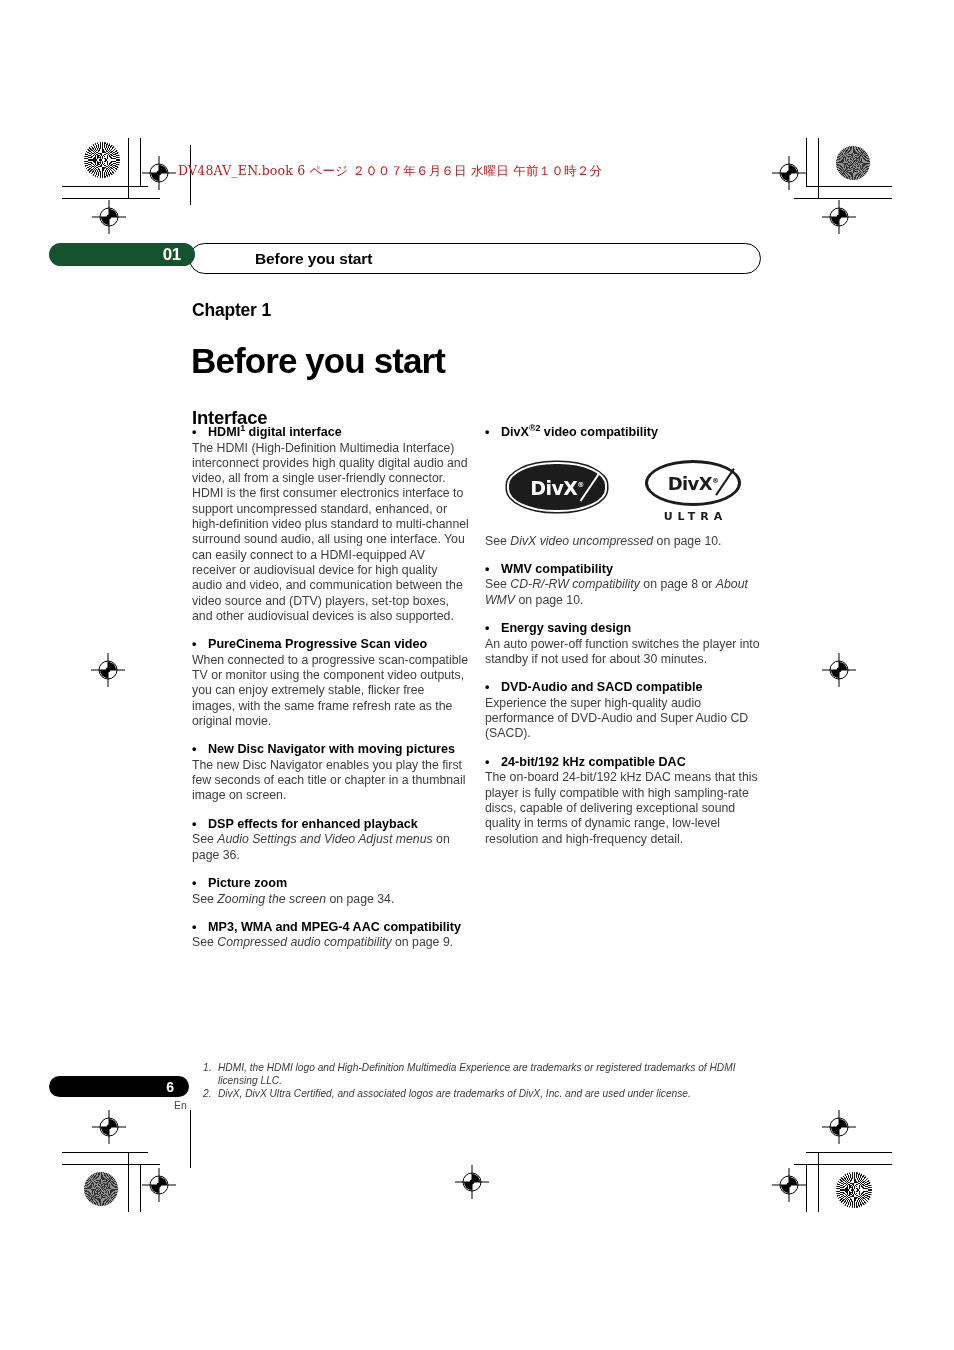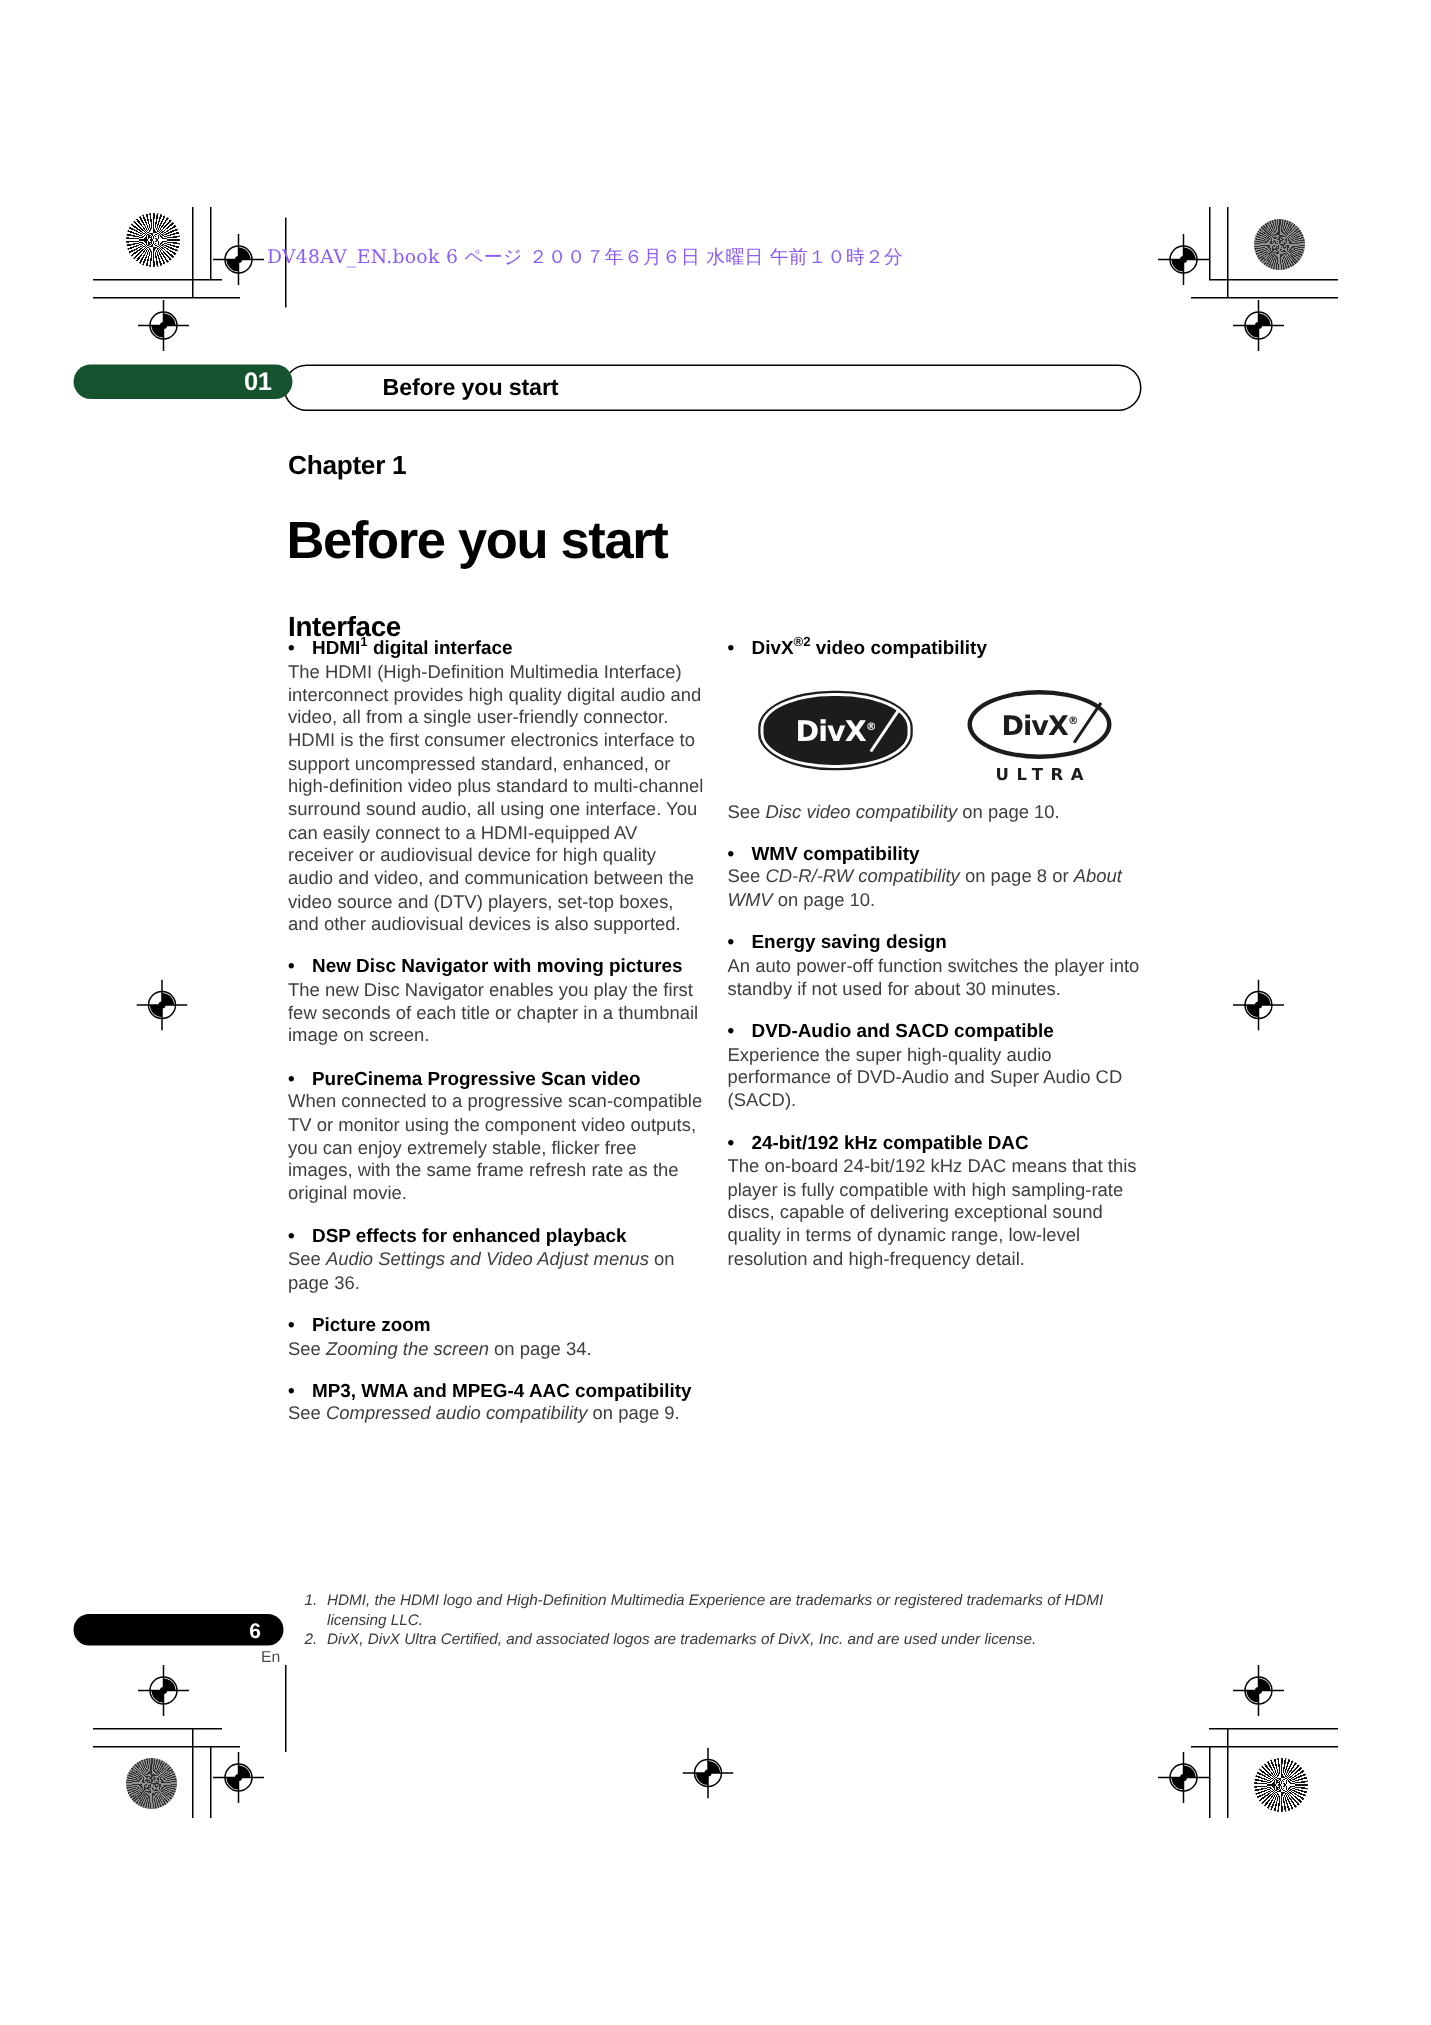--- a/index.html
+++ b/index.html
@@ -33,21 +33,21 @@
       repeating-conic-gradient(from 0deg at 50% 50%, rgba(0,0,0,.55) 0deg 3deg, rgba(255,255,255,.25) 3deg 6deg);
   }
 
   
   .jp-header {
     position: absolute;
     left: 178px; top: 163px;
     font-family: "DejaVu Serif", serif;
     font-size: 12.5px;
     letter-spacing: .2px;
-    color: #8b5cf6;
+    color: #b91c1c;
     white-space: nowrap;
   }
 
   
   .runhead {
     position: absolute;
     left: 49px; top: 243px;
     width: 712px; height: 31px;
   }
   .runhead-tab {
@@ -404,26 +404,26 @@
 <div class="chapter-label">Chapter 1</div>
 <h1 class="chapter-title">Before you start</h1>
 <h2 class="section-title">Interface</h2>
 
 <div class="col col-left" id="col-left">
     <div class="feat">
       <div class="feat-head"><span class="bul">•</span>HDMI<sup>1</sup> digital interface</div>
       <div class="feat-body">The HDMI (High-Definition Multimedia Interface) interconnect provides high quality digital audio and video, all from a single user-friendly connector. HDMI is the first consumer electronics interface to support uncompressed standard, enhanced, or high-definition video plus standard to multi-channel surround sound audio, all using one interface. You can easily connect to a HDMI-equipped AV receiver or audiovisual device for high quality audio and video, and communication between the video source and (DTV) players, set-top boxes, and other audiovisual devices is also supported.</div>
     </div>
     <div class="feat">
+      <div class="feat-head"><span class="bul">•</span>PureCinema Progressive Scan video</div>
+      <div class="feat-body">When connected to a progressive scan-compatible TV or monitor using the component video outputs, you can enjoy extremely stable, flicker free images, with the same frame refresh rate as the original movie.</div>
+    </div>
+    <div class="feat">
       <div class="feat-head"><span class="bul">•</span>New Disc Navigator with moving pictures</div>
       <div class="feat-body">The new Disc Navigator enables you play the first few seconds of each title or chapter in a thumbnail image on screen.</div>
-    </div>
-    <div class="feat">
-      <div class="feat-head"><span class="bul">•</span>PureCinema Progressive Scan video</div>
-      <div class="feat-body">When connected to a progressive scan-compatible TV or monitor using the component video outputs, you can enjoy extremely stable, flicker free images, with the same frame refresh rate as the original movie.</div>
     </div>
     <div class="feat">
       <div class="feat-head"><span class="bul">•</span>DSP effects for enhanced playback</div>
       <div class="feat-body">See <i>Audio Settings and Video Adjust menus</i> on page 36.</div>
     </div>
     <div class="feat">
       <div class="feat-head"><span class="bul">•</span>Picture zoom</div>
       <div class="feat-body">See <i>Zooming the screen</i> on page 34.</div>
     </div>
     <div class="feat">
@@ -441,21 +441,21 @@
         <div class="wordmark">DivX<sup>®</sup></div>
         <div class="slash"></div>
       </div>
       <div class="divx-outline">
         <div class="wordmark">DivX<sup>®</sup></div>
         <div class="slash"></div>
       </div>
       <div class="divx-ultra">ULTRA</div>
     </div>
     <div class="feat">
-      <div class="feat-body">See <i>Disc video compatibility</i> on page 10.</div>
+      <div class="feat-body">See <i>DivX video uncompressed</i> on page 10.</div>
     </div>
     <div class="feat">
       <div class="feat-head"><span class="bul">•</span>WMV compatibility</div>
       <div class="feat-body">See <i>CD-R/-RW compatibility</i> on page 8 or <i>About WMV</i> on page 10.</div>
     </div>
     <div class="feat">
       <div class="feat-head"><span class="bul">•</span>Energy saving design</div>
       <div class="feat-body">An auto power-off function switches the player into standby if not used for about 30 minutes.</div>
     </div>
     <div class="feat">

